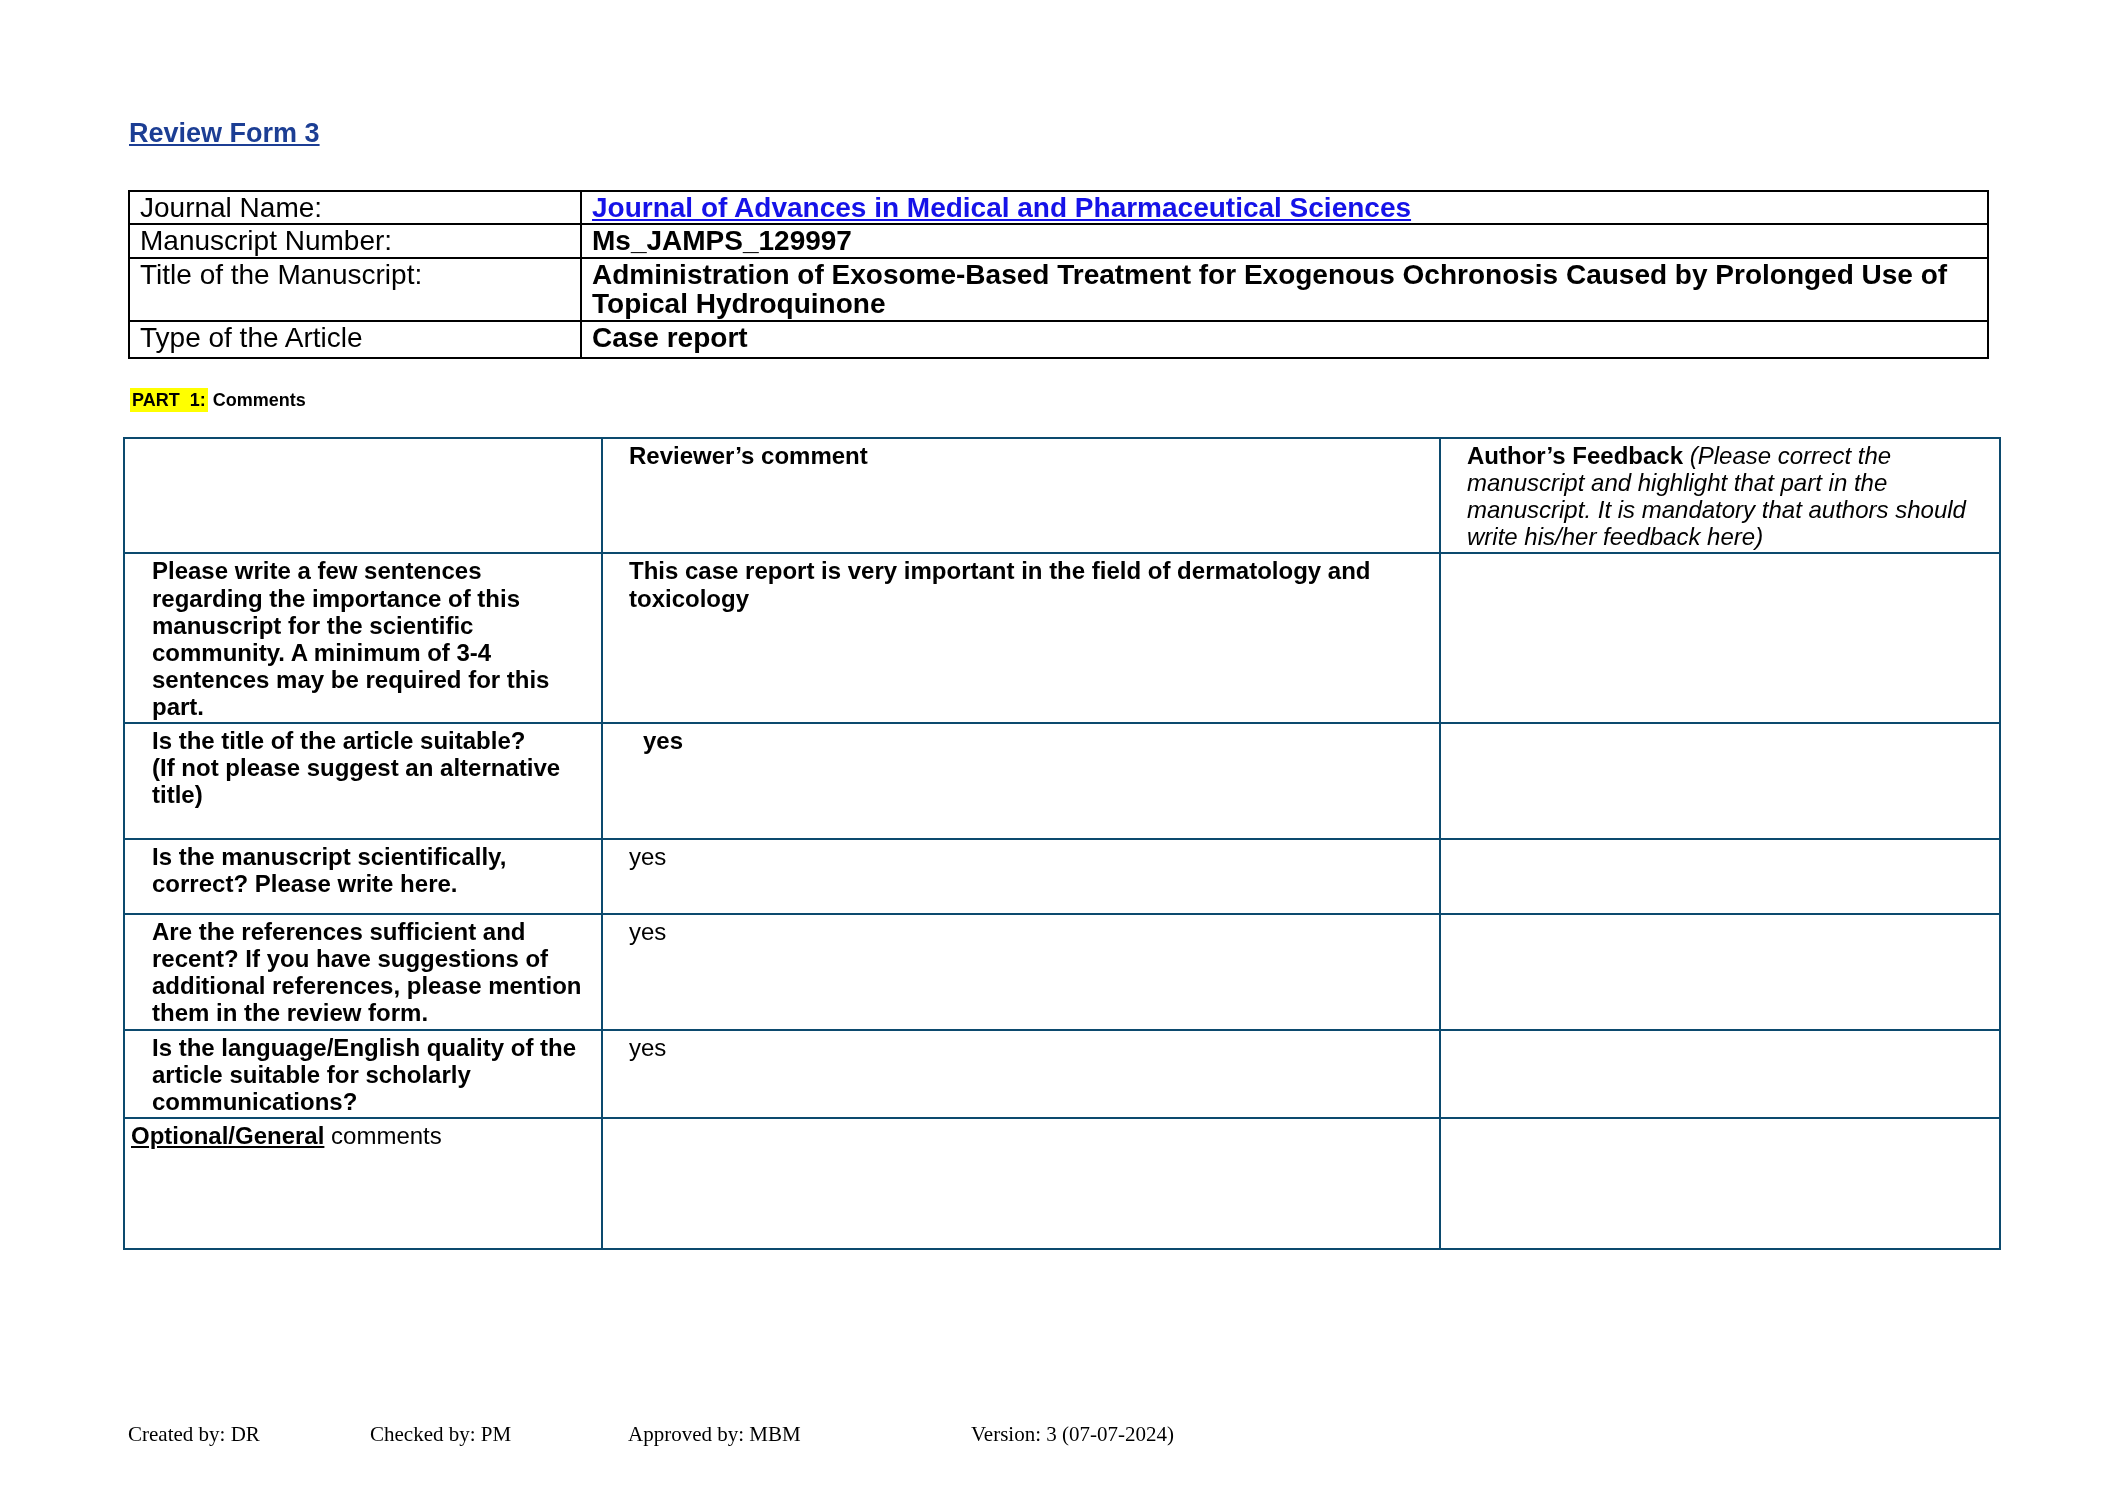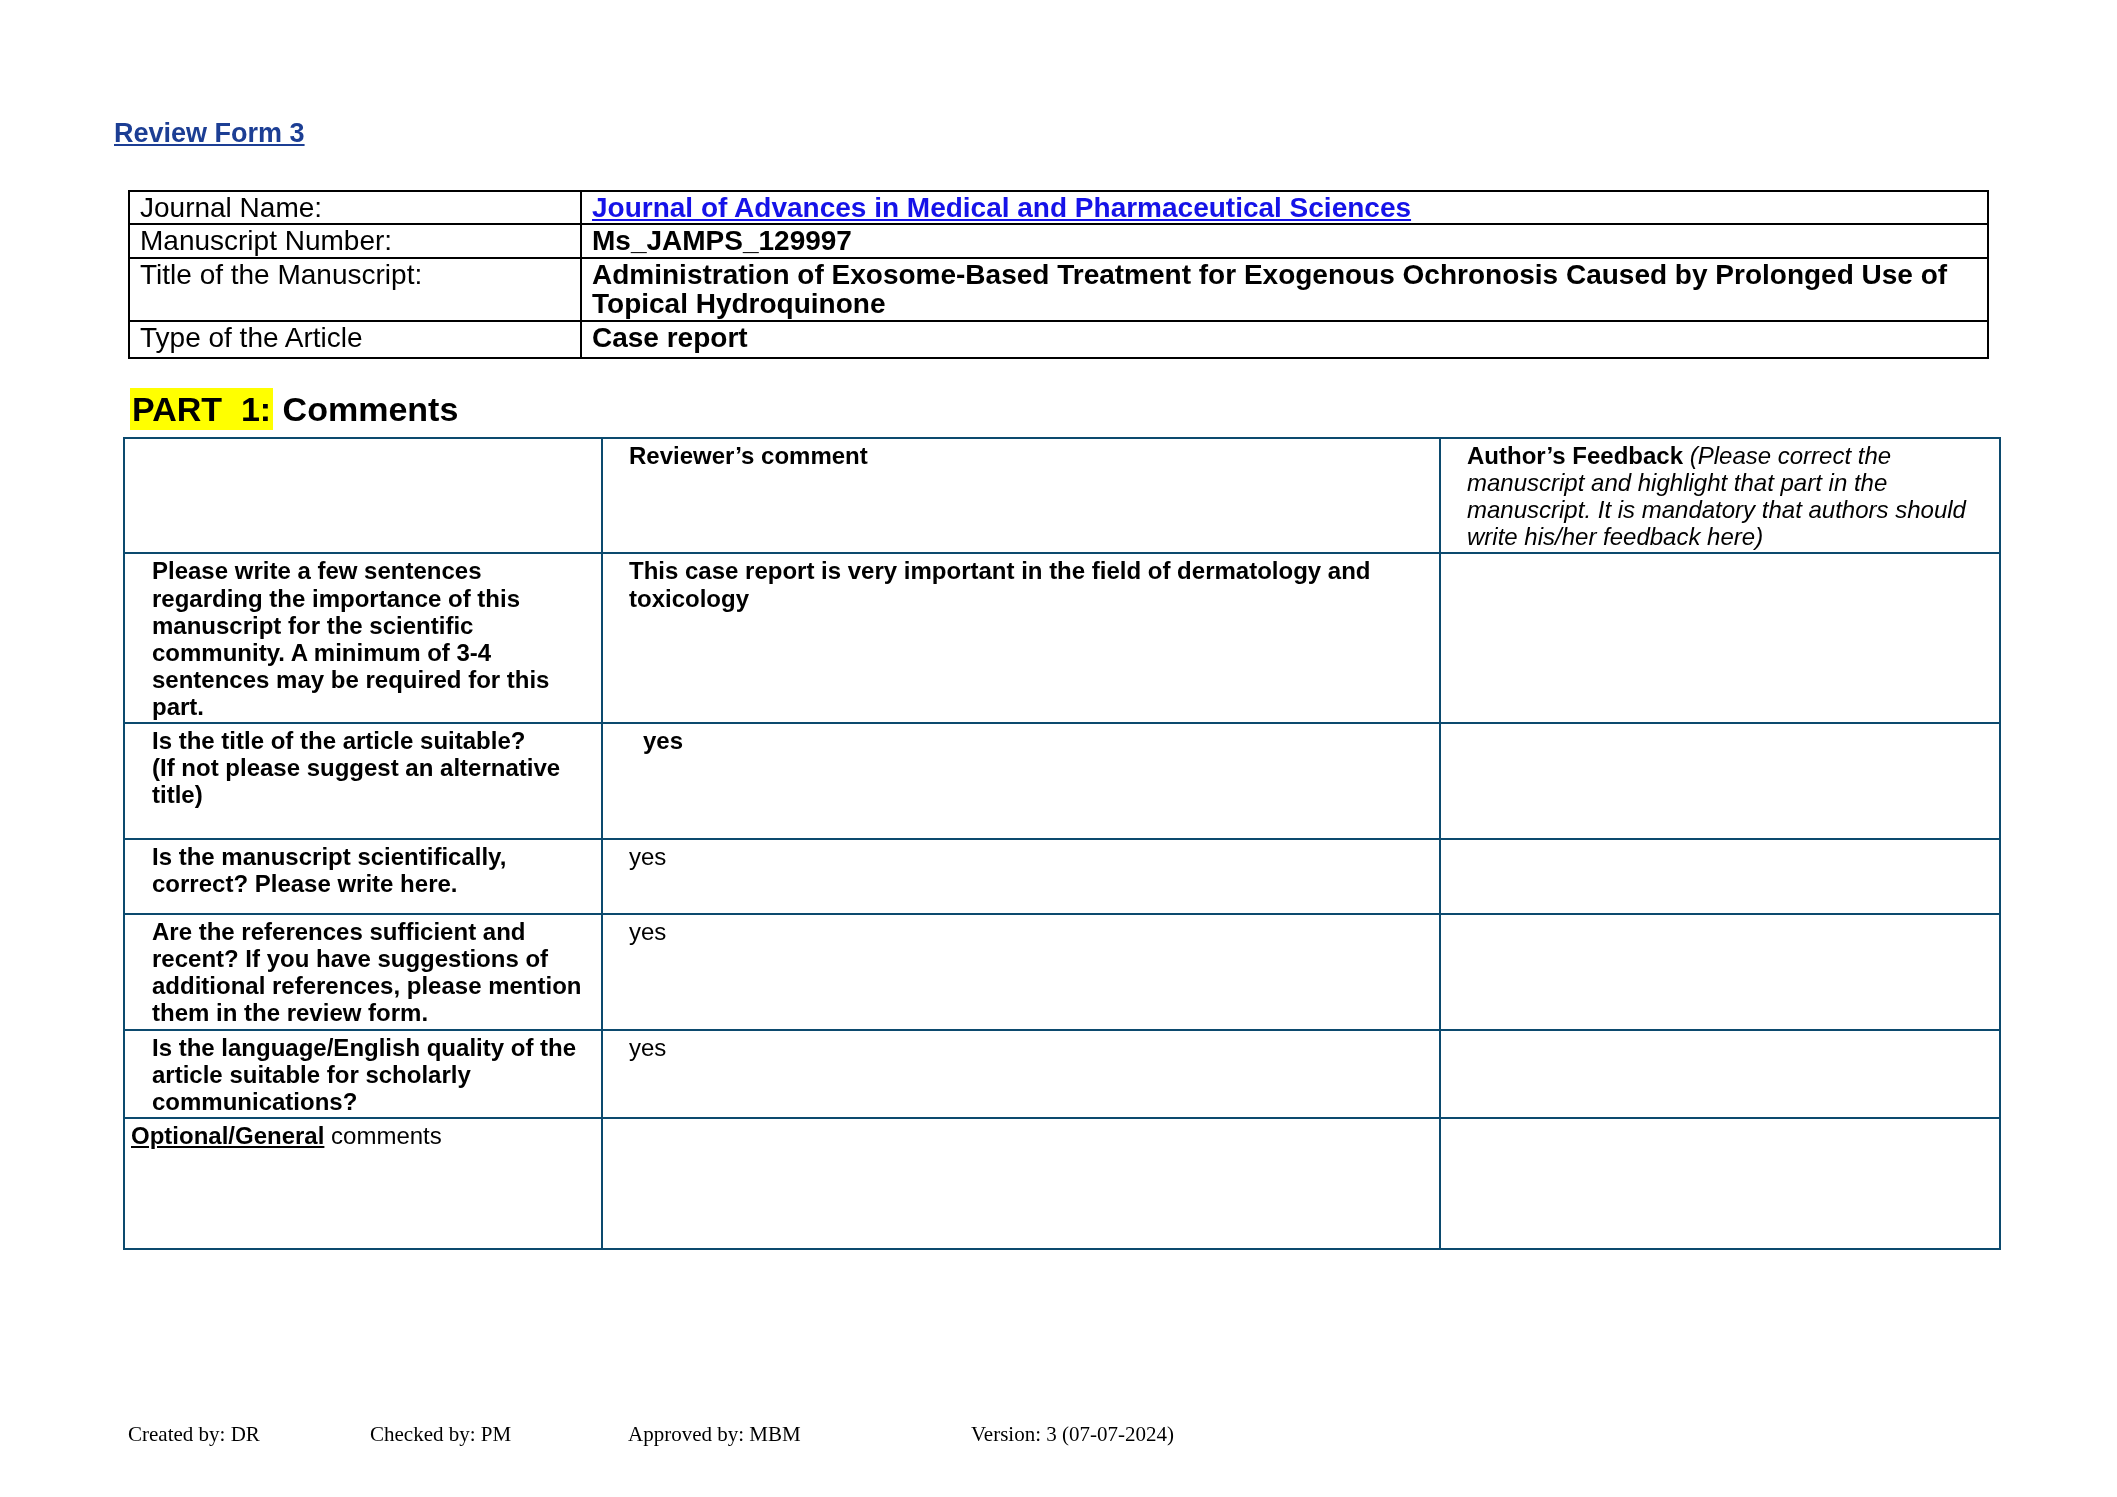--- a/index.html
+++ b/index.html
@@ -6,21 +6,21 @@
   .page{
     position:relative;
     width:2117px;height:1497px;
     background:#ffffff;
     font-family:"Liberation Sans","DejaVu Sans",sans-serif;
     color:#000;
     overflow:hidden;
   }
   
   .doc-title{
-    position:absolute;left:114px;top:118px;
+    position:absolute;left:129px;top:118px;
     font-size:27px;font-weight:bold;text-decoration:underline;
     color:#1c3e94;
   }
   
   table{border-collapse:collapse;table-layout:fixed;}
   .info-table{
     position:absolute;left:128px;top:190px;width:1861px;
     font-size:28px;line-height:1.05;
   }
   .info-table td{
@@ -33,21 +33,21 @@
   .info-table .val{font-weight:bold;}
   .info-table tr.r0 td{height:25px;}
   .info-table tr.r1 td{height:29px;}
   .info-table tr.r2 td{height:58px;}
   .info-table tr.r3 td{height:33px;}
   .info-table tr.r2 td.val{vertical-align:middle;}
   a.journal-link{color:#1512e8;font-weight:bold;text-decoration:underline;}
   
   .part1{
     position:absolute;left:130px;top:390px;
-    font-size:34px;font-weight:bold;
+    font-size:18px;font-weight:bold;
   }
   .hl{background:#ffff00;white-space:pre;padding:2px 2px;}
   
   .comments-table{
     position:absolute;left:123px;top:437px;width:1876px;
     font-size:24px;line-height:1.13;
   }
   .comments-table td{
     border:2px solid #0c4a6e;
     vertical-align:top;

